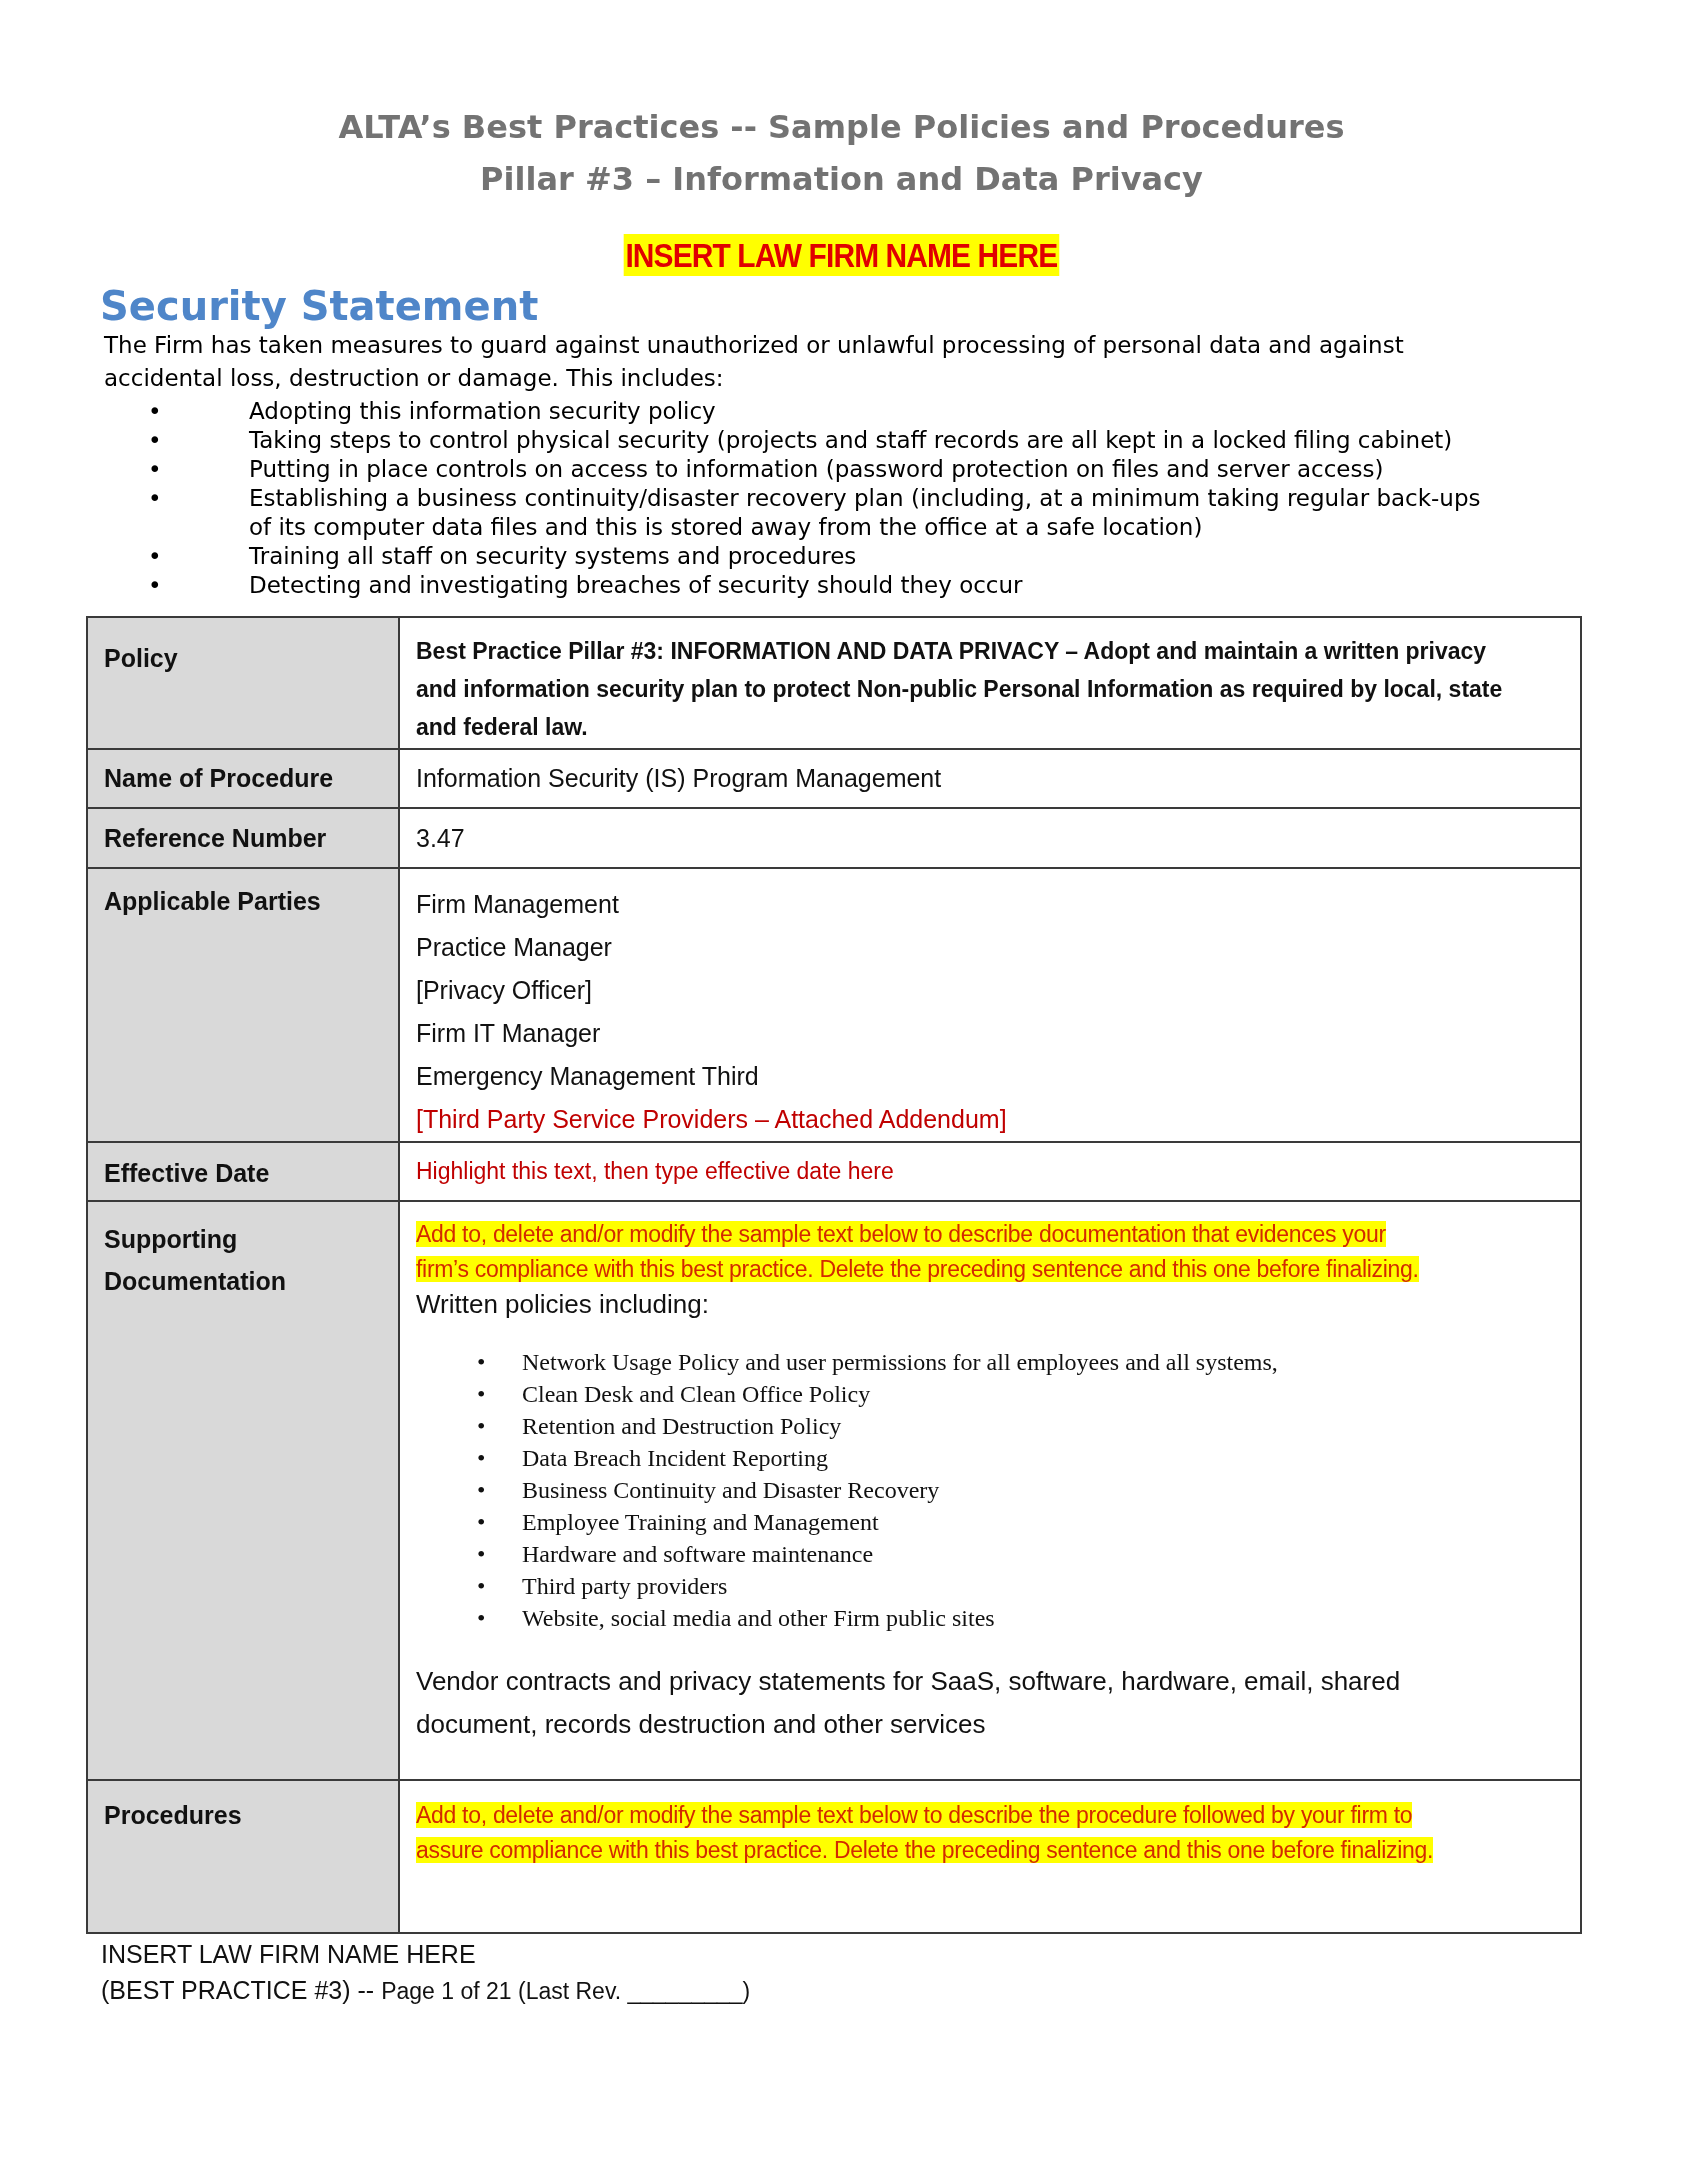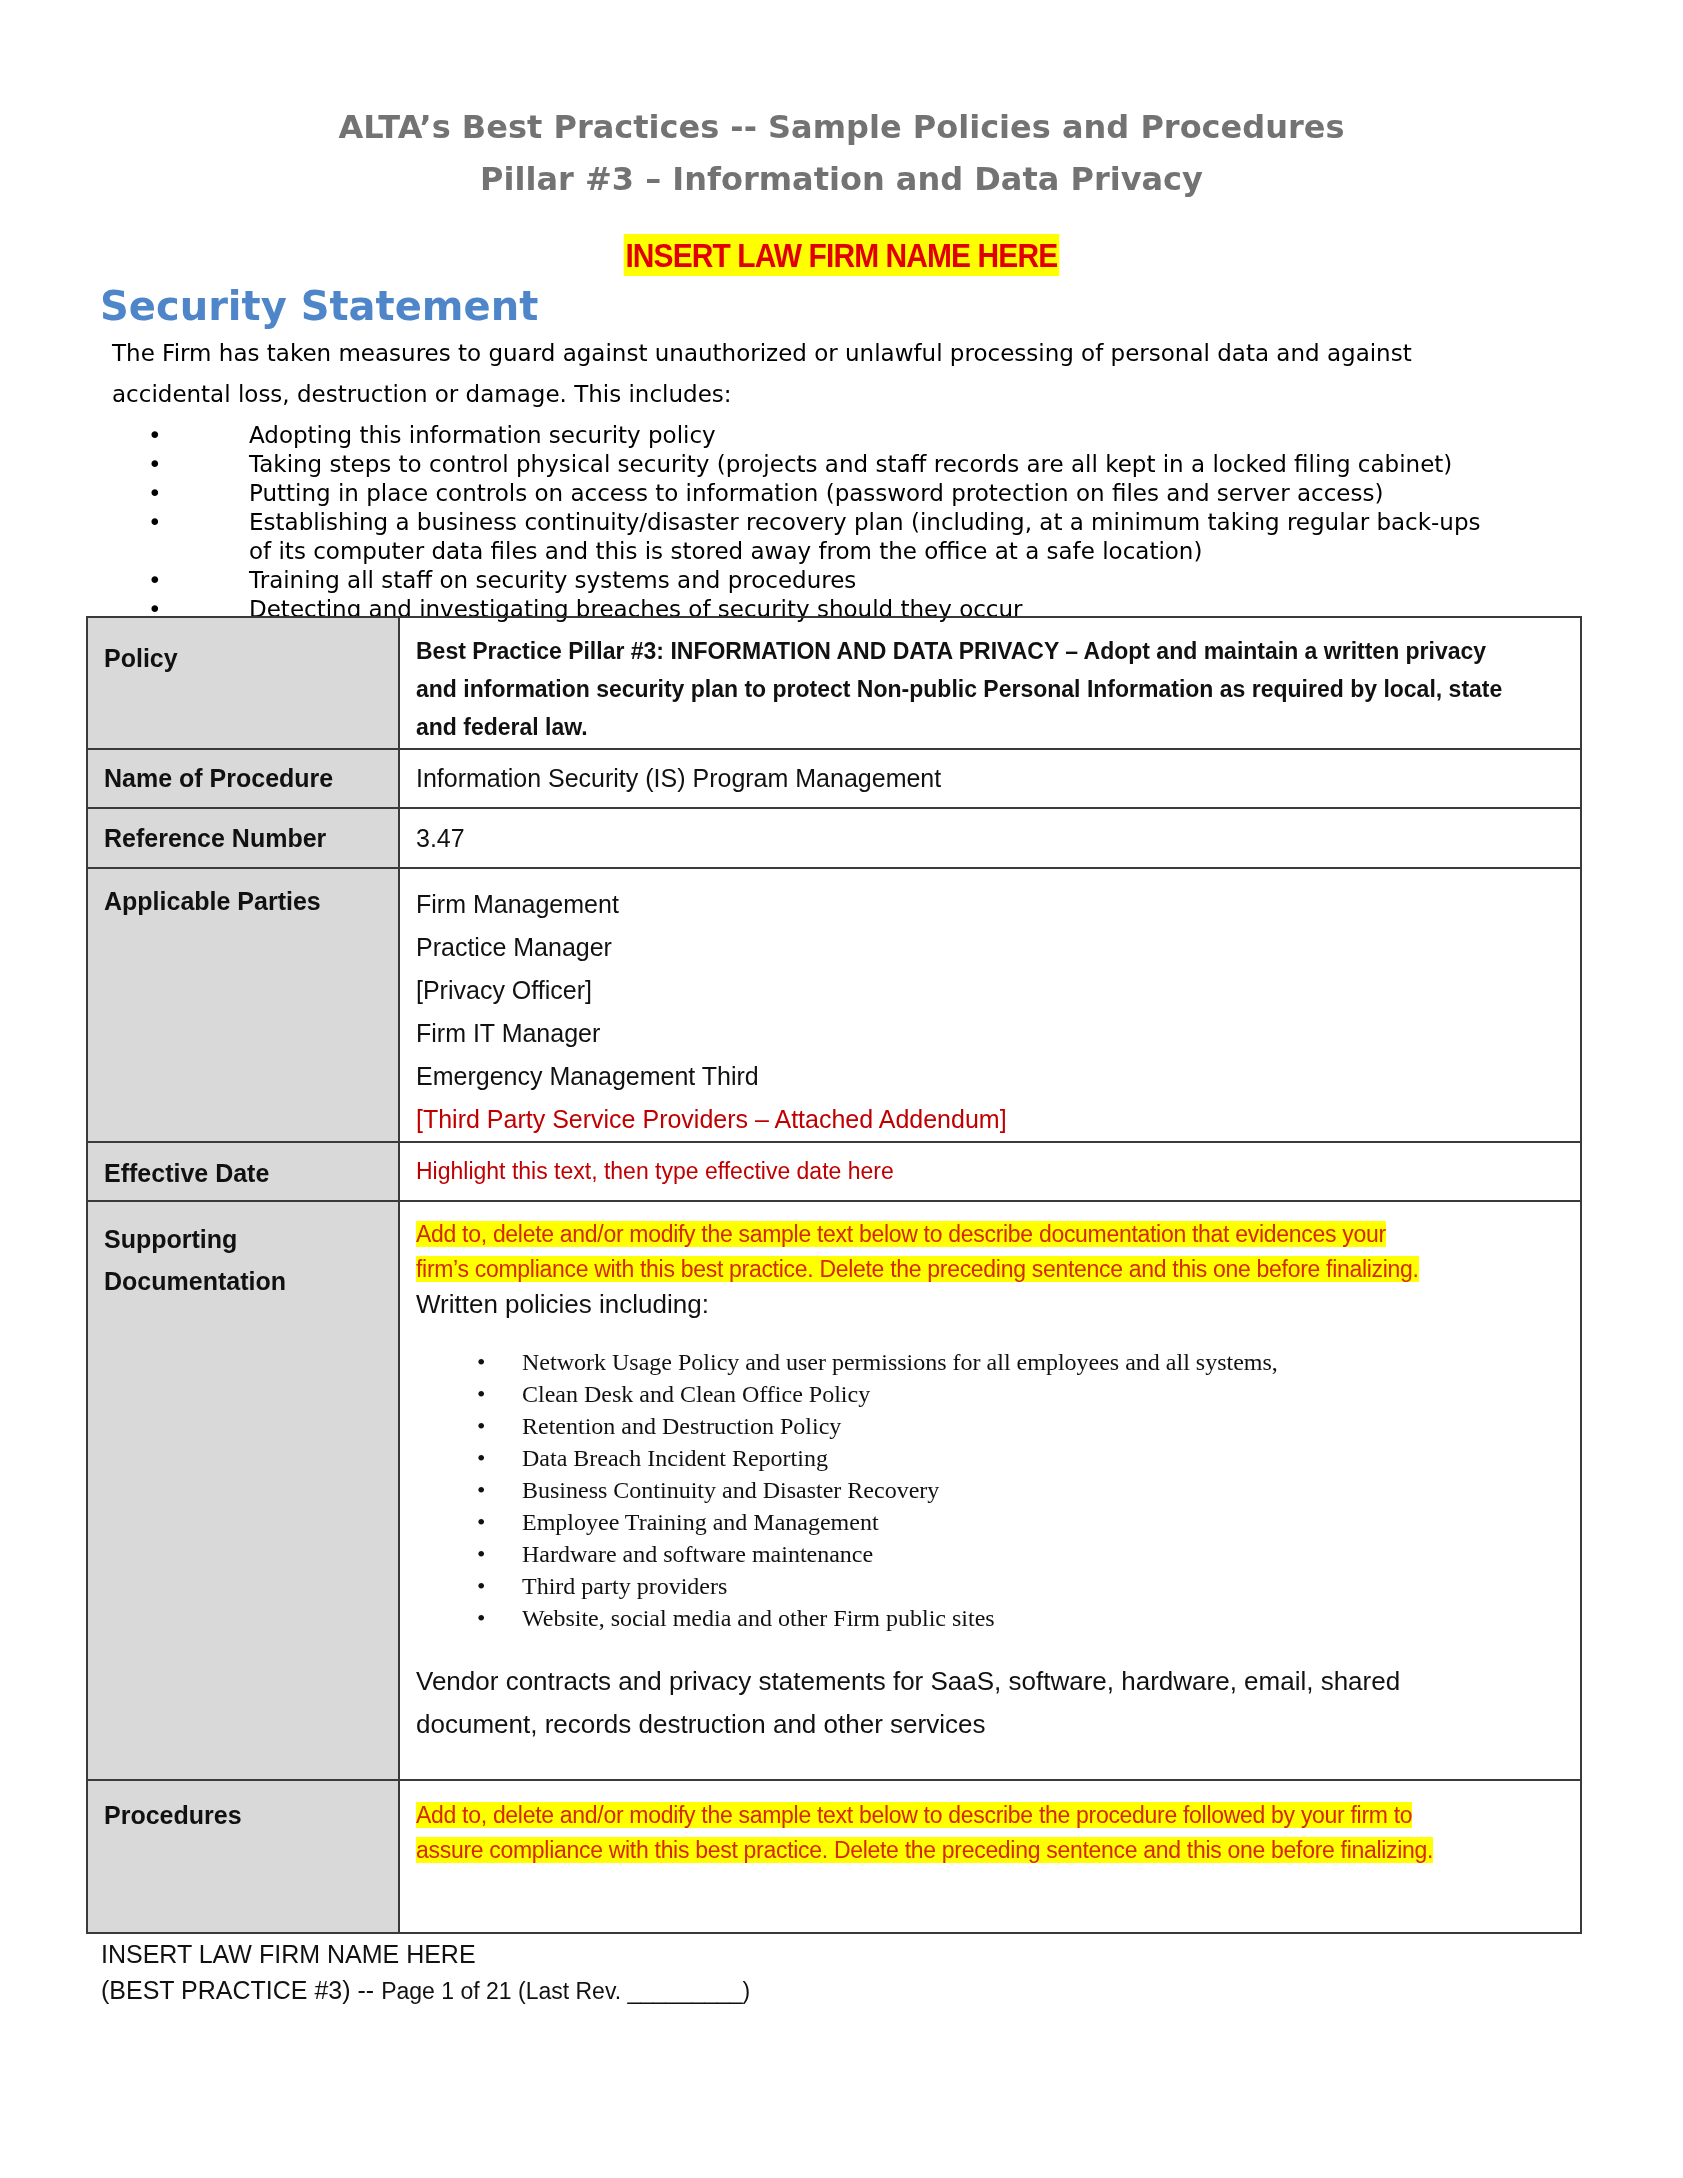--- a/index.html
+++ b/index.html
@@ -4,21 +4,21 @@
 <style>
   html, body { margin:0; padding:0; background:#ffffff; }
   body { width:1683px; height:2178px; position:relative; overflow:hidden; font-family:"DejaVu Sans", sans-serif; color:#000; }
   .title { position:absolute; left:0; width:1683px; text-align:center; font-family:"DejaVu Sans", sans-serif; font-weight:bold; color:#737373; font-size:32px; line-height:51px; }
   #t1 { top:102px; }
   #t2 { top:154px; }
   .firm-banner { position:absolute; top:234px; left:0; width:1683px; text-align:center; }
   .firm-banner span { display:inline-block; background:#ffff00; color:#e00000; font-family:"Liberation Sans", sans-serif; font-weight:bold; font-size:34px; line-height:42px; padding:0 2px; letter-spacing:-1px; transform:scaleX(0.88); }
   .sec-head { position:absolute; left:100px; top:286px; font-family:"DejaVu Sans", sans-serif; font-weight:bold; font-size:40px; line-height:40px; color:#4f86c9; }
   .sec-body { position:absolute; left:100px; top:327px; font-family:"DejaVu Sans", sans-serif; font-size:23px; line-height:29px; width:1505px; }
-  .sec-body p { margin:12px; }
+  .sec-body p { margin:4px; }
   .sec-list { list-style:none; margin:0; padding:0; }
   .sec-list li { position:relative; padding-left:149px; }
   .sec-list li .b { position:absolute; left:48px; top:0; }
   table.main { position:absolute; left:86px; top:616px; width:1496px; border-collapse:collapse; font-family:"Liberation Sans", sans-serif; }
   table.main td { border:2px solid #3a3a3a; vertical-align:top; padding:0; }
   td.lab { width:294px; background:#d9d9d9; font-weight:bold; font-size:25px; padding-left:16px !important; color:#111; }
   td.val { font-size:25px; padding-left:16px !important; padding-right:16px !important; color:#111; }
   .r-policy td { height:130px; }
   .r-name td { height:57px; }
   .r-ref td { height:58px; }

